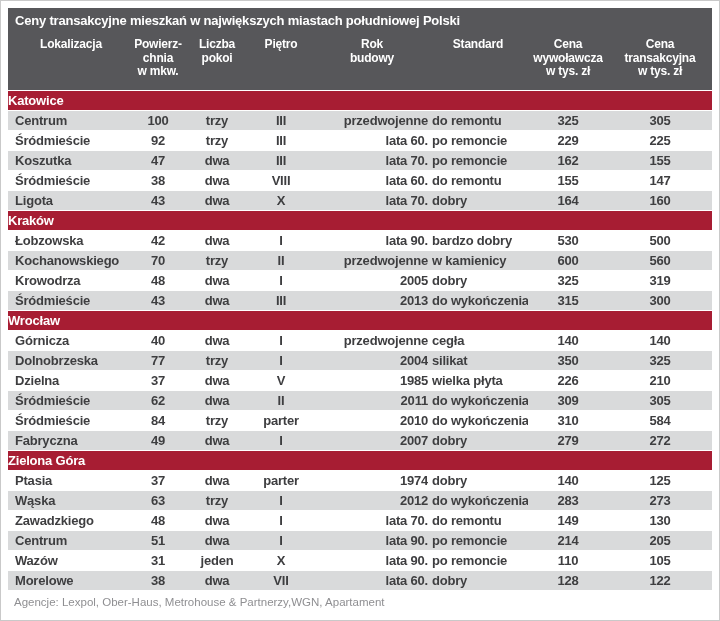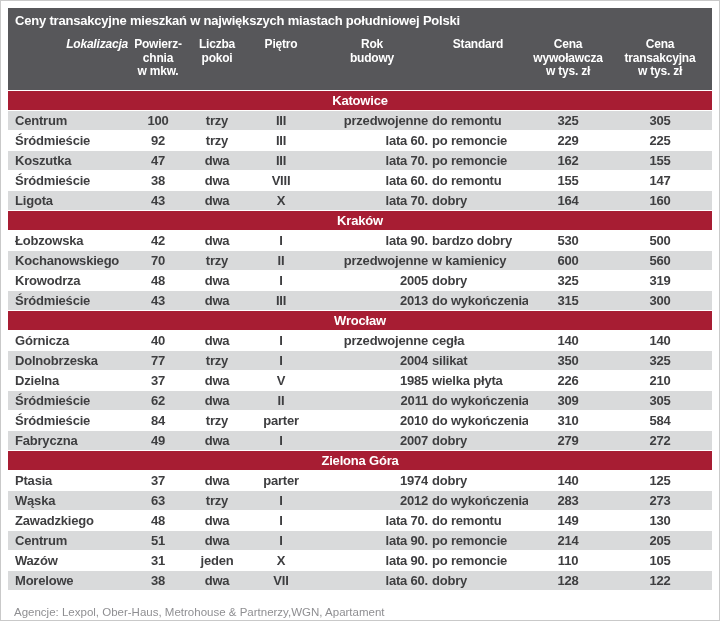--- a/index.html
+++ b/index.html
@@ -42,49 +42,49 @@
     height:58px;
     background:var(--header-bg);
     border-bottom:1px solid #fff;
     color:#fff;
     font-size:12px;
     line-height:13.5px;
     font-weight:bold;
     padding-top:5px;
   }
   .hcell{white-space:pre-line;text-align:center;}
-  .hcell.h0{text-align:right;padding-left:6px;font-style:italic;}
+  .hcell.h0{text-align:center;padding-left:6px;}
   .band{
     height:19px;
     line-height:19px;
     border-bottom:1px solid #fff;
     background:var(--band-bg);
     color:#fff;
-    text-align:center;
+    text-align:left;
     font-size:13px;
     font-weight:bold;
   }
   .row{
     display:grid;
     grid-template-columns:var(--cols);
     height:19px;
     line-height:19px;
     border-bottom:1px solid #fff;
     font-size:13px;
     font-weight:bold;
     color:var(--text);
   }
   .row.alt{background:var(--row-alt);}
   .row.plain{background:var(--row-bg);}
   .cell{text-align:center;overflow:hidden;white-space:nowrap;}
   .cell.c0{text-align:left;padding-left:7px;}
   .cell.c4{text-align:right;padding-left:22px;}
   .cell.c5{text-align:left;padding-left:4px;}
   .footer{
-    margin-top:15px;
+    margin-top:5px;
     padding-left:6px;
     font-size:11.5px;
     font-weight:normal;
     color:var(--muted);
     letter-spacing:0;
   }
 </style>
 </head>
 <body>
 

